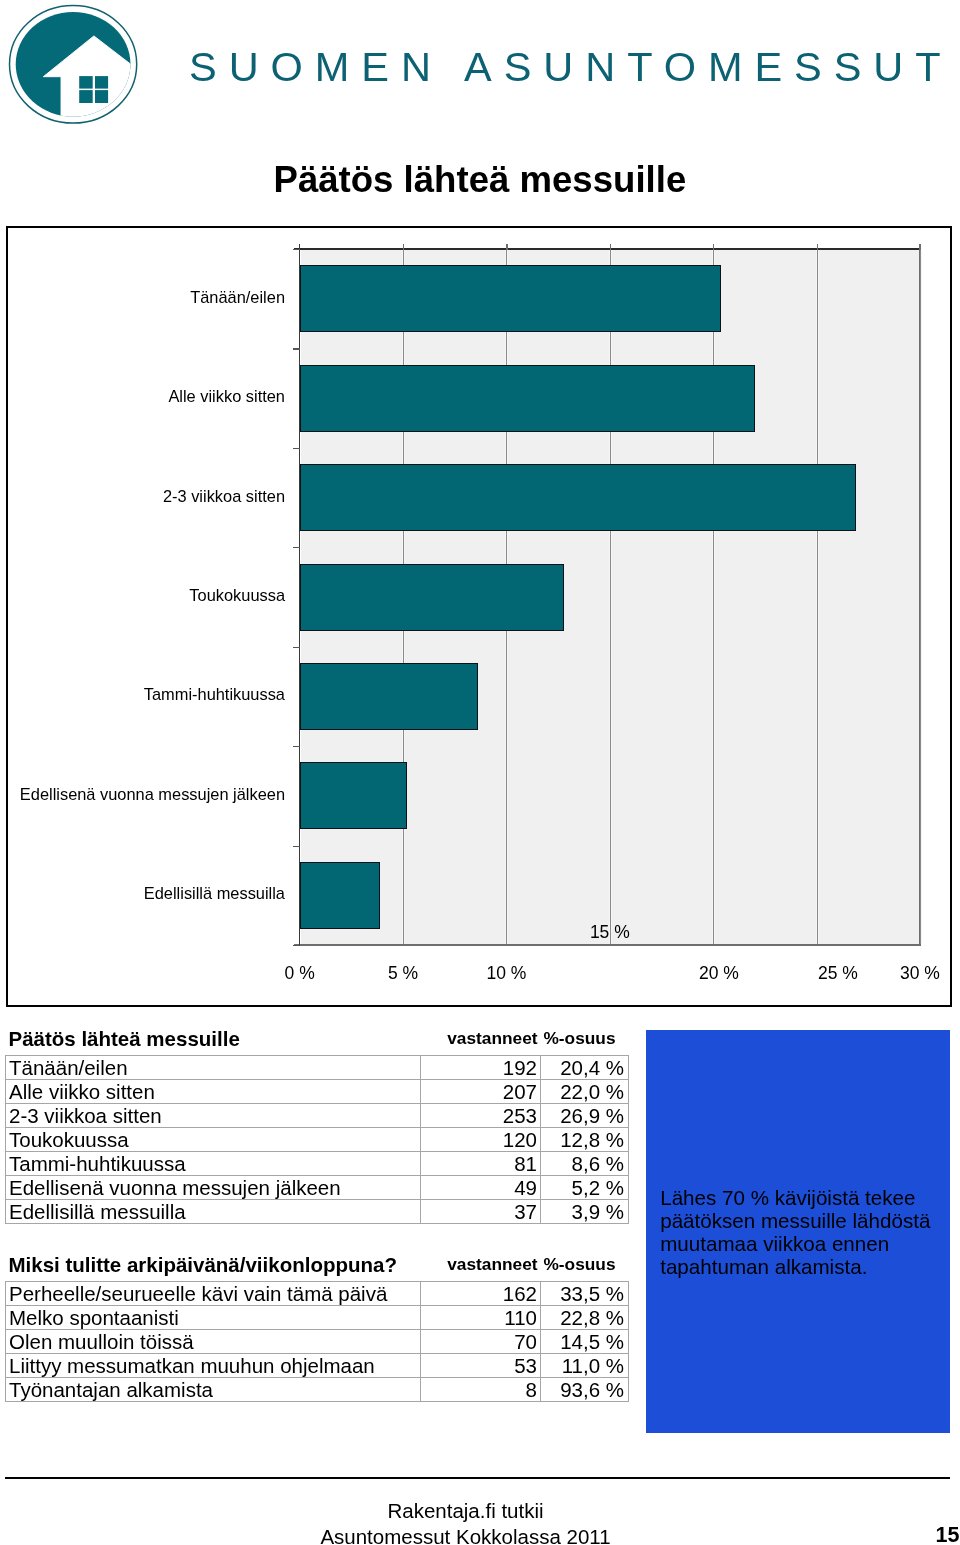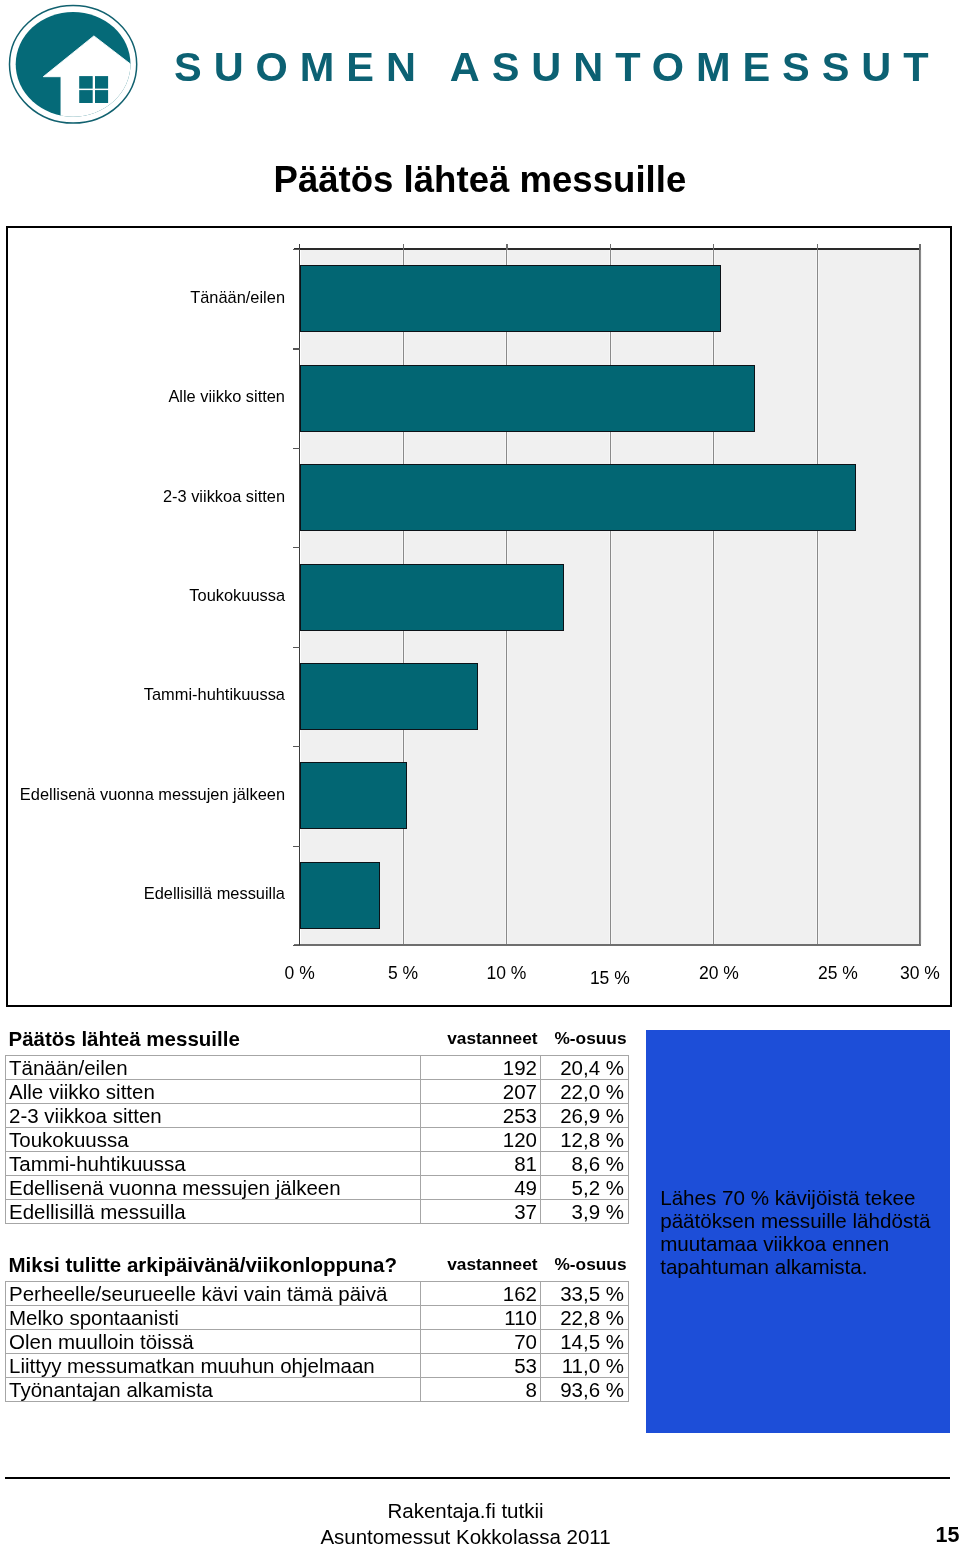--- a/index.html
+++ b/index.html
@@ -3,21 +3,21 @@
 <meta charset="utf-8">
 <title>Paatos lahtea messuille</title>
 <style>
   html,body{margin:0;padding:0;}
   body{width:960px;height:1545px;background:#fff;font-family:"Liberation Sans",sans-serif;color:#000;overflow:hidden;position:relative;}
   .page{position:absolute;left:0;top:0;width:960px;height:1545px;}
 
   
   .header{position:absolute;left:0;top:0;width:960px;height:130px;}
   .logo{position:absolute;left:0px;top:0px;width:150px;height:132px;}
-  .brandname{position:absolute;left:174px;top:42.5px;font-size:41.5px;font-weight:bold;
+  .brandname{position:absolute;left:189px;top:42.5px;font-size:41.5px;font-weight:normal;
     letter-spacing:11.95px;color:#0c6173;white-space:nowrap;}
 
   
   .slide-title{position:absolute;left:273.5px;top:158.8px;font-size:36.6px;font-weight:bold;color:#000;}
 
   
   .chart-box{position:absolute;left:5.5px;top:226px;width:946px;height:781px;border:2px solid #000;
     box-sizing:border-box;background:#fff;}
   .chart-layer{position:absolute;left:0;top:0;width:960px;height:1545px;}
   .plot{position:absolute;left:301px;top:249.8px;width:619px;height:694px;background:#f0f0f0;
@@ -38,21 +38,21 @@
   .tables{position:absolute;left:5px;top:1021px;width:640px;}
   table.dt{border-collapse:collapse;width:623px;table-layout:fixed;}
   table.dt col.c1{width:415px;} table.dt col.c2{width:120px;} table.dt col.c3{width:88px;}
   table.dt td{font-size:20.5px;padding:0 3px;height:23px;line-height:23px;
     border:1px solid #a6a6a6;white-space:nowrap;overflow:hidden;}
   table.dt tr.hdr td{border:none;font-weight:bold;padding-bottom:5px;height:29px;vertical-align:bottom;}
   table.dt td.lbl{text-align:left;}
   table.dt td.num{text-align:right;}
   table.dt td.pct{text-align:right;padding-right:4px;}
   table.dt tr.hdr td.num{font-size:17.3px;text-align:right;padding-right:3px;}
-  table.dt tr.hdr td.pct{font-size:17.3px;text-align:right;padding-right:2px;}
+  table.dt tr.hdr td.pct{font-size:17.3px;text-align:left;padding-right:2px;}
   .tgap{height:23px;}
 
   
   .callout{position:absolute;left:646px;top:1030px;width:304px;height:403px;background:#1d4ed8;}
   .callout-text{position:absolute;left:14.2px;top:157px;width:290px;font-size:20.6px;line-height:22.9px;color:#000;}
 
   
   .footer-rule{position:absolute;left:5px;top:1477px;width:945px;height:2.4px;background:#000;}
   .footer{position:absolute;left:0;top:1498px;width:931px;text-align:center;}
   .footer-line1{font-size:20.5px;line-height:26px;}
@@ -121,21 +121,21 @@
         <div class="ylabel" style="top: 486.571px;">2-3 viikkoa sitten</div>
         <div class="ylabel" style="top: 586px;">Toukokuussa</div>
         <div class="ylabel" style="top: 685.429px;">Tammi-huhtikuussa</div>
         <div class="ylabel" style="top: 784.857px;">Edellisenä vuonna messujen jälkeen</div>
         <div class="ylabel" style="top: 884.286px;">Edellisillä messuilla</div>
       </div>
     <div class="xlabels">
         <div class="xlabel" style="left: 239.7px; width: 120px; top: 963px;">0 %</div>
         <div class="xlabel" style="left: 343.083px; width: 120px; top: 963px;">5 %</div>
         <div class="xlabel" style="left: 446.467px; width: 120px; top: 963px;">10 %</div>
-        <div class="xlabel" style="left: 549.85px; width: 120px; top: 968px;">15 %</div>
+        <div class="xlabel" style="left: 549.85px; width: 120px; top: 922px;">15 %</div>
         <div class="xlabel" style="left: 659px; width: 120px; top: 963px; text-align: center;">20 %</div>
         <div class="xlabel" style="left: 778px; width: 120px; top: 963px;">25 %</div>
         <div class="xlabel" style="left: 860px; width: 120px; top: 963px;">30 %</div>
       </div>
     <div class="yticks">
         <div class="xtick-top" style="left: 403.083px; top: 243.5px;"></div>
         <div class="xtick-top" style="left: 506.467px; top: 243.5px;"></div>
         <div class="xtick-top" style="left: 609.85px; top: 243.5px;"></div>
         <div class="xtick-top" style="left: 713.233px; top: 243.5px;"></div>
         <div class="xtick-top" style="left: 816.617px; top: 243.5px;"></div>

